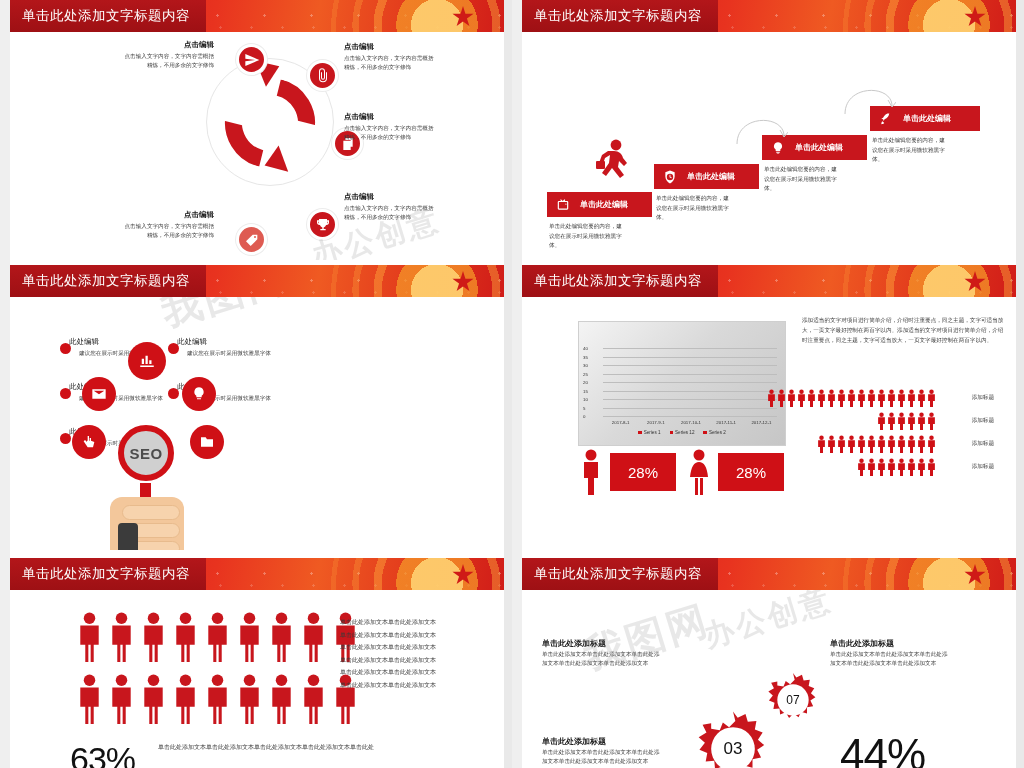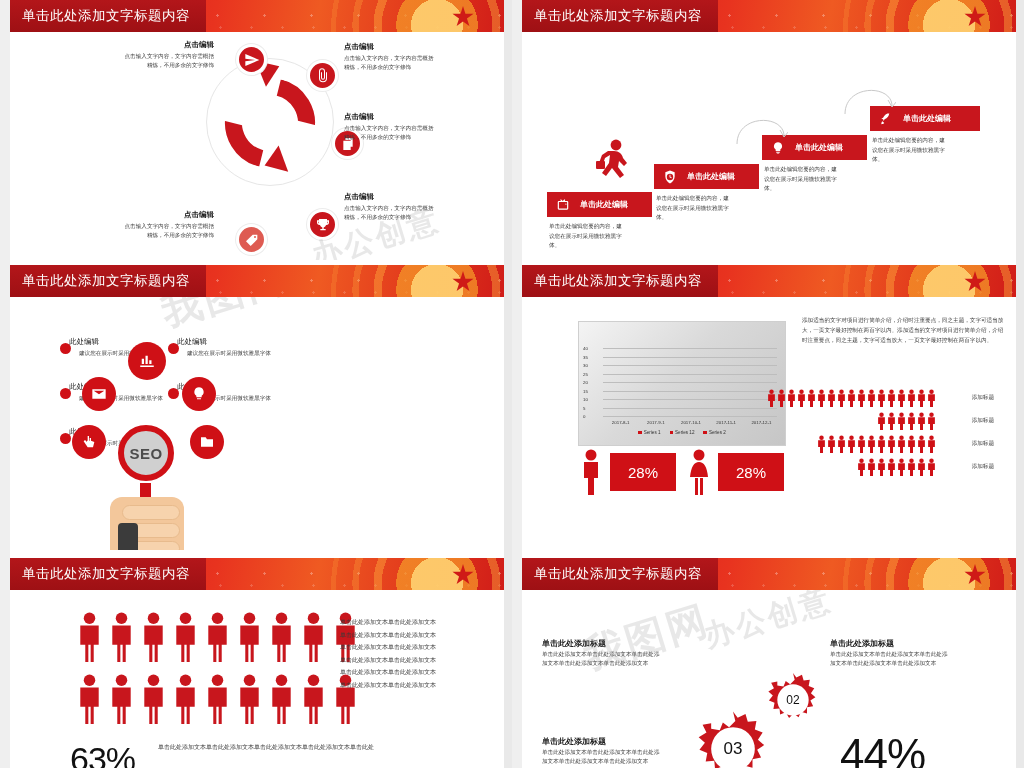--- a/index.html
+++ b/index.html
@@ -783,21 +783,21 @@
       <div class="ghead" style="left:308px; top:48px;">单击此处添加标题</div>
       <div class="gbody" style="left:308px; top:60px;">单击此处添加文本单击此处添加文本单击此处添加文本单击此处添加文本单击此处添加文本</div>
       <div class="ghead" style="left:20px; top:146px;">单击此处添加标题</div>
       <div class="gbody" style="left:20px; top:158px;">单击此处添加文本单击此处添加文本单击此处添加文本单击此处添加文本单击此处添加文本</div>
 
       <div class="gear small" style="left:243px; top:82px; width:56px; height:56px;">
         <svg viewBox="0 0 100 100" width="56" height="56">
           <path d="M50 2l6 8 10-5 3 10 11-1-2 11 10 4-6 9 8 7-9 6 5 10-11 2v11l-11-3-4 10-9-7-8 8-6-10-10 4-1-11-11 1 2-11-10-4 7-9-8-7 10-6-5-10 11-2V24l11 2 4-10 8 6 8-8z" fill="#c8161d"></path>
           <circle cx="50" cy="50" r="28" fill="#fff"></circle>
         </svg>
-        <span class="num">02</span>
+        <span class="num">07</span>
       </div>
       <div class="gear" style="left:172px; top:120px; width:78px; height:78px;">
         <svg viewBox="0 0 100 100" width="78" height="78">
           <path d="M50 2l6 8 10-5 3 10 11-1-2 11 10 4-6 9 8 7-9 6 5 10-11 2v11l-11-3-4 10-9-7-8 8-6-10-10 4-1-11-11 1 2-11-10-4 7-9-8-7 10-6-5-10 11-2V24l11 2 4-10 8 6 8-8z" fill="#c8161d"></path>
           <circle cx="50" cy="50" r="28" fill="#fff"></circle>
         </svg>
         <span class="num">03</span>
       </div>
 
       <div class="big-pct" style="left:318px; top:140px; font-size:44px;">44%</div>

